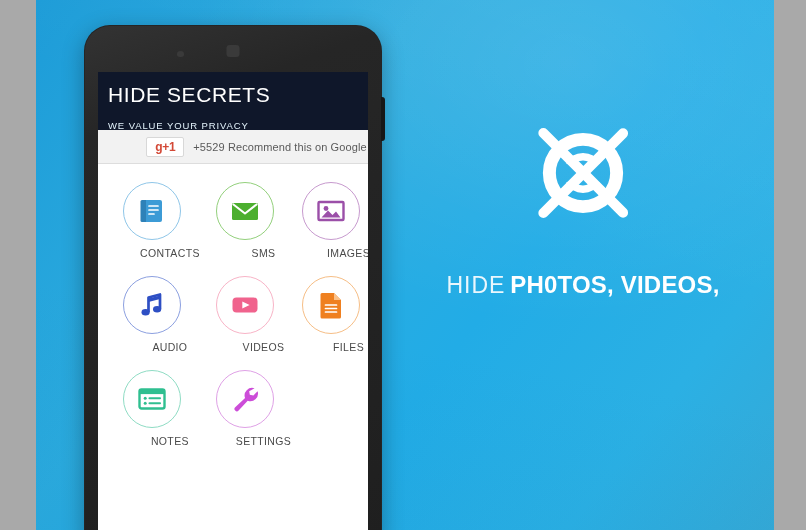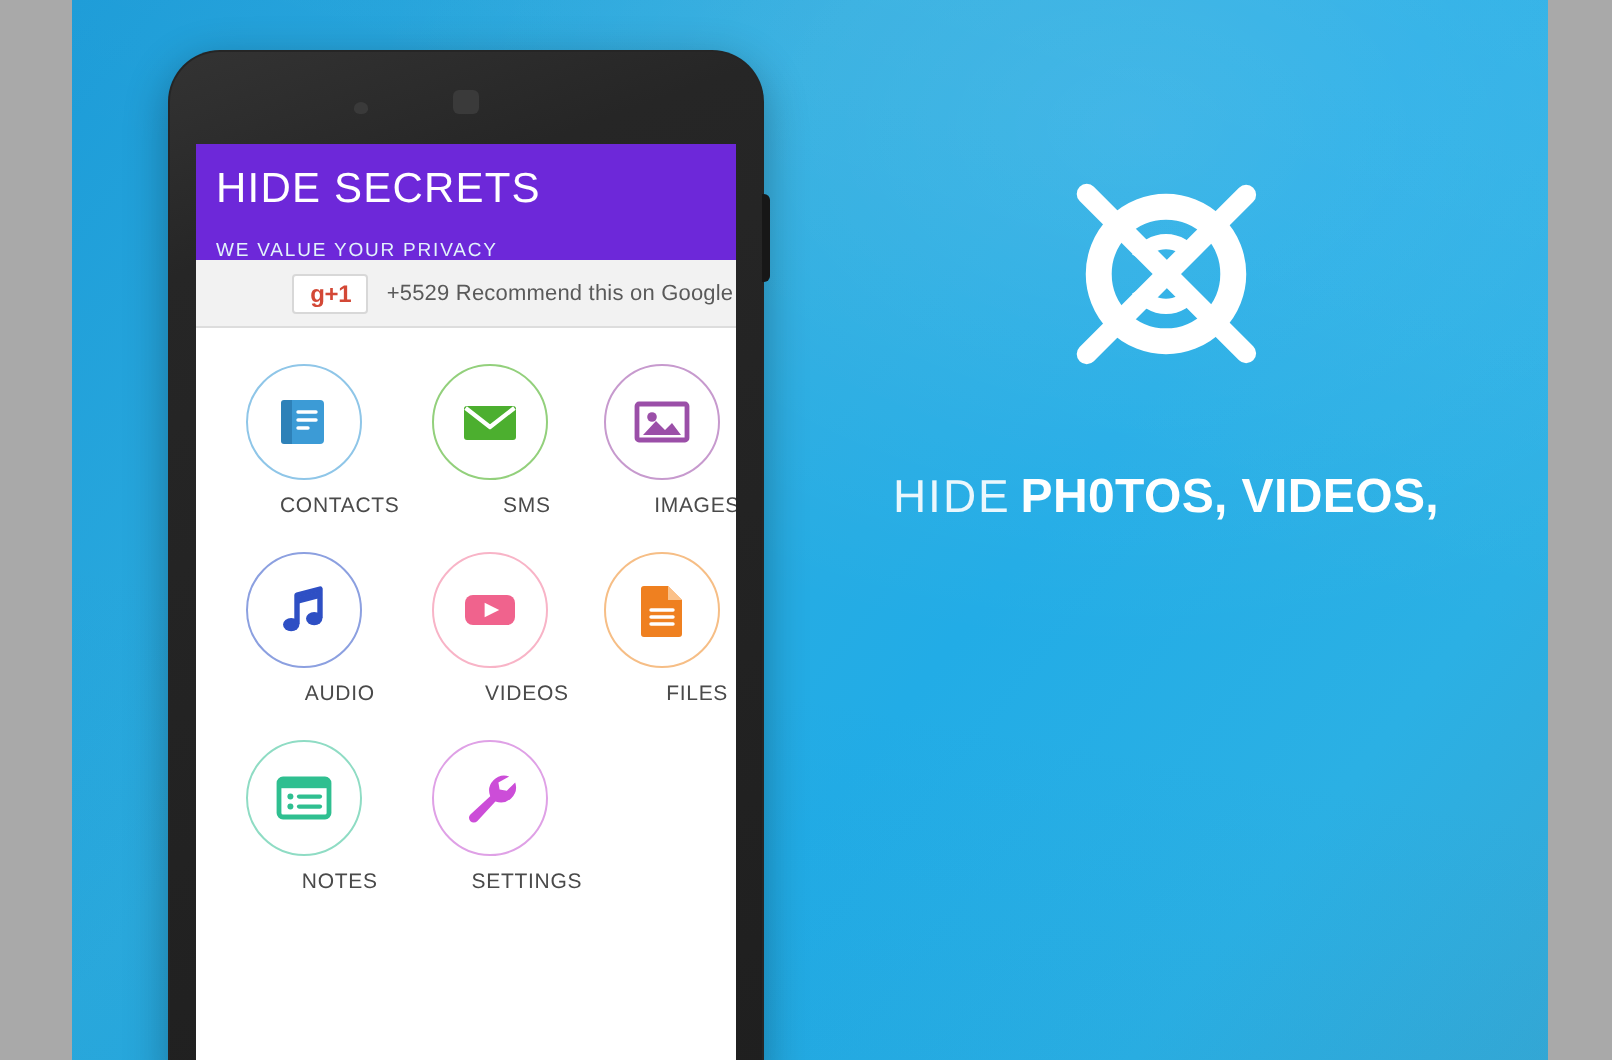--- a/index.html
+++ b/index.html
@@ -60,21 +60,21 @@
     position: absolute;
     left: 392px;
     top: 0;
     width: 382px;
     height: 530px;
     z-index: 10;
     display: flex;
     flex-direction: column;
     align-items: center;
     justify-content: flex-start;
-    padding-top: 78px;
+    padding-top: 114px;
     box-sizing: border-box;
   }
 
   .brand-logo {
     width: 118px;
     height: 118px;
     display: block;
   }
 
   .hero-tagline {
@@ -170,21 +170,21 @@
     width: 270px;
     height: 473px;
     background: #ffffff;
     overflow: hidden;
     z-index: 4;
   }
 
   
   .app-header {
     height: 58px;
-    background: #6d28d9;
+    background: #0f172a;
     padding: 10px 0 0 10px;
     box-sizing: border-box;
   }
   .app-title {
     color: #ffffff;
     font-size: 21px;
     font-weight: 400;
     letter-spacing: 0.6px;
     line-height: 26px;
   }

